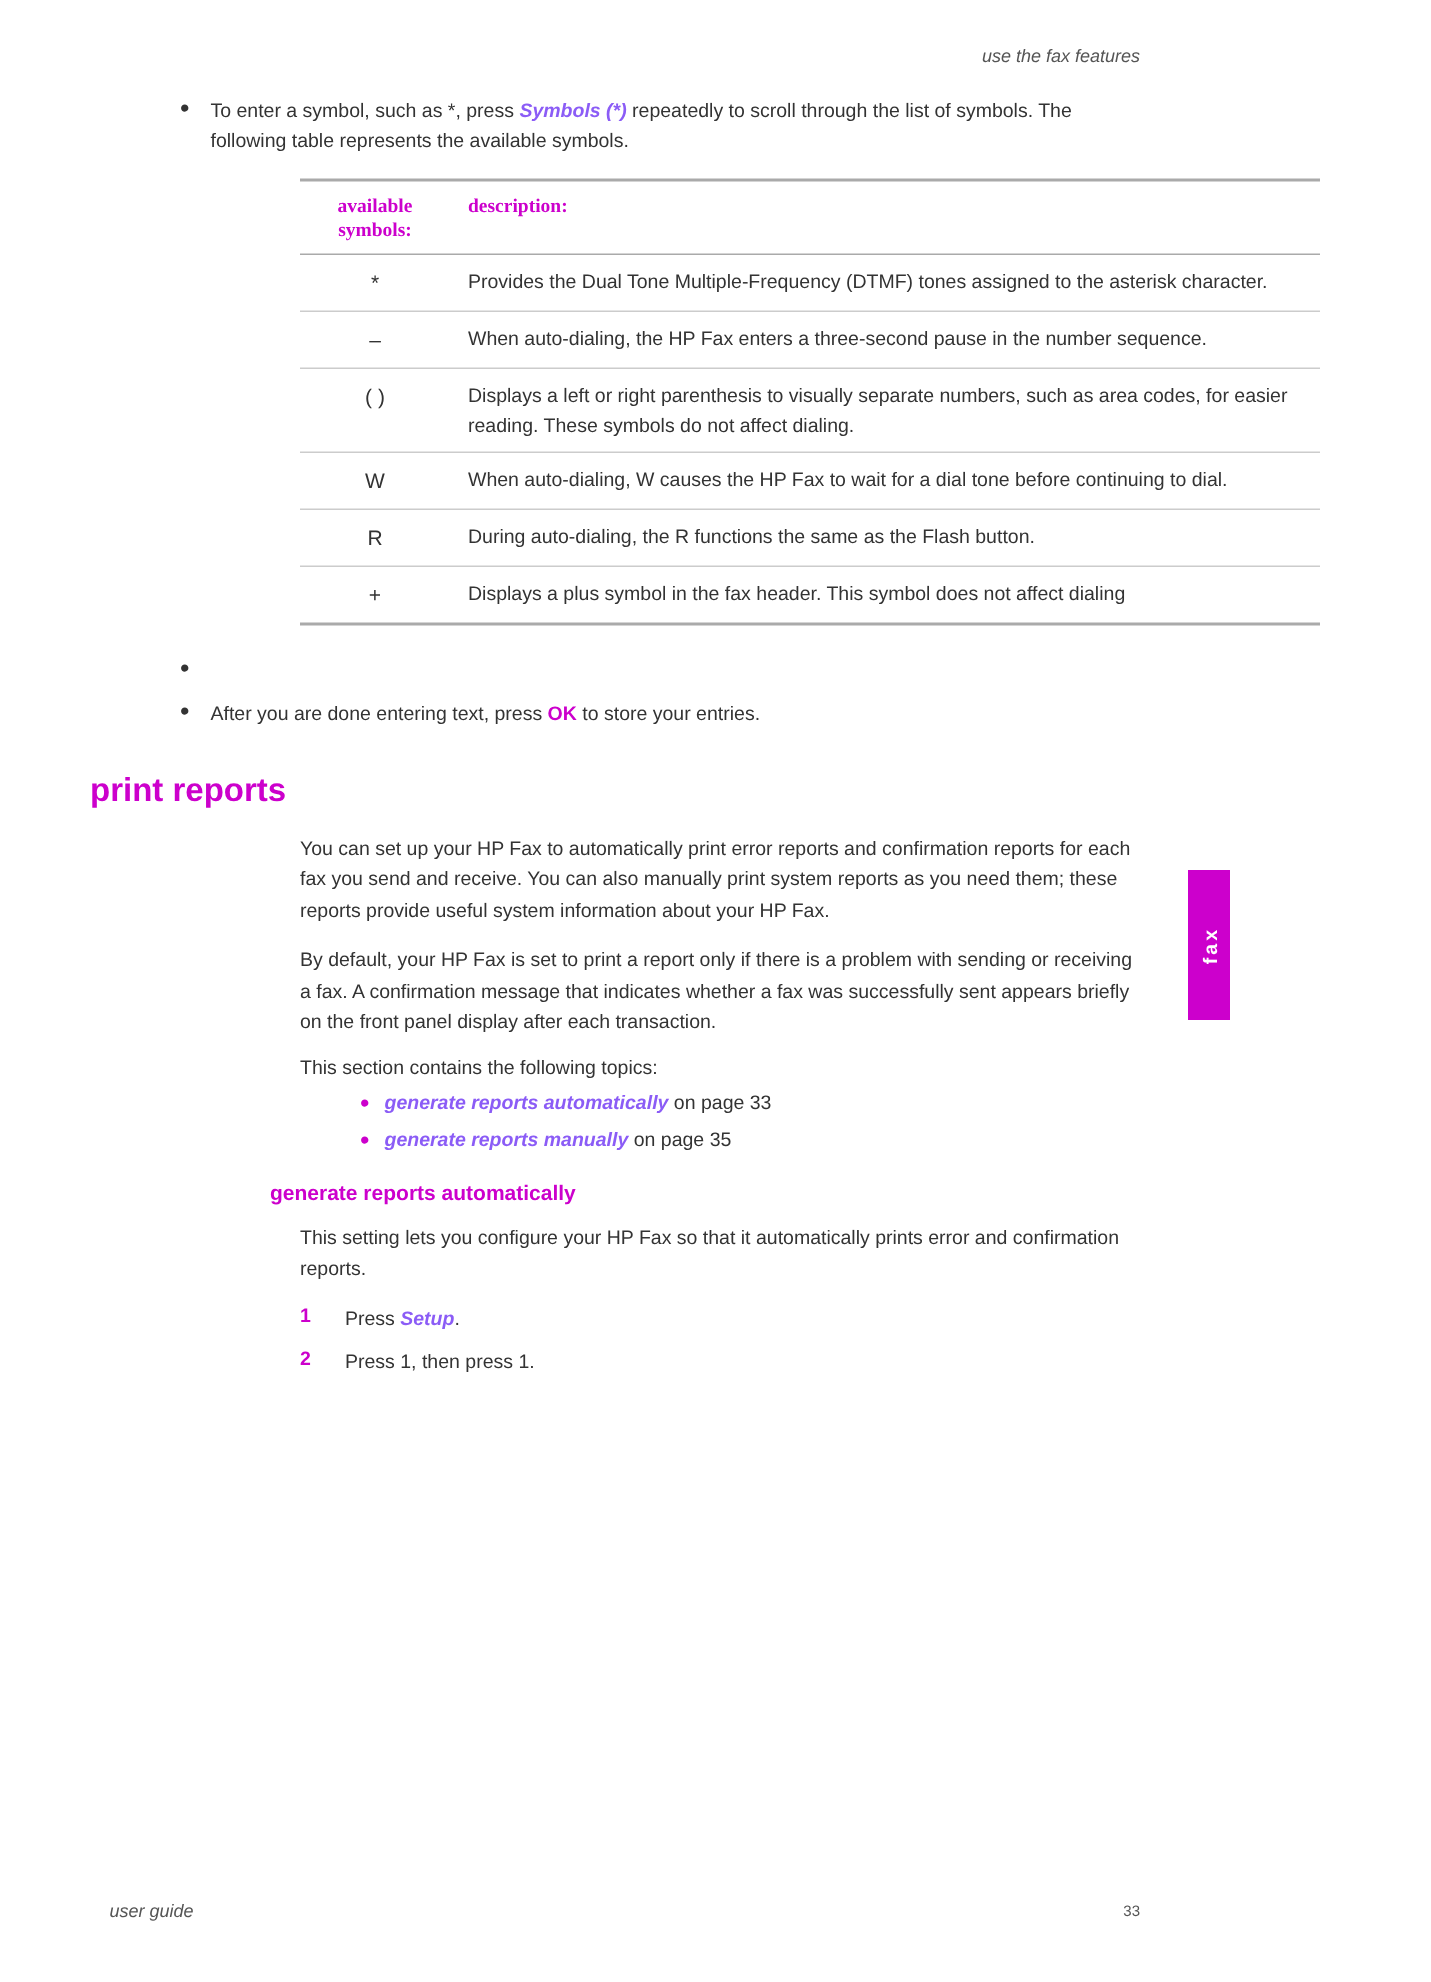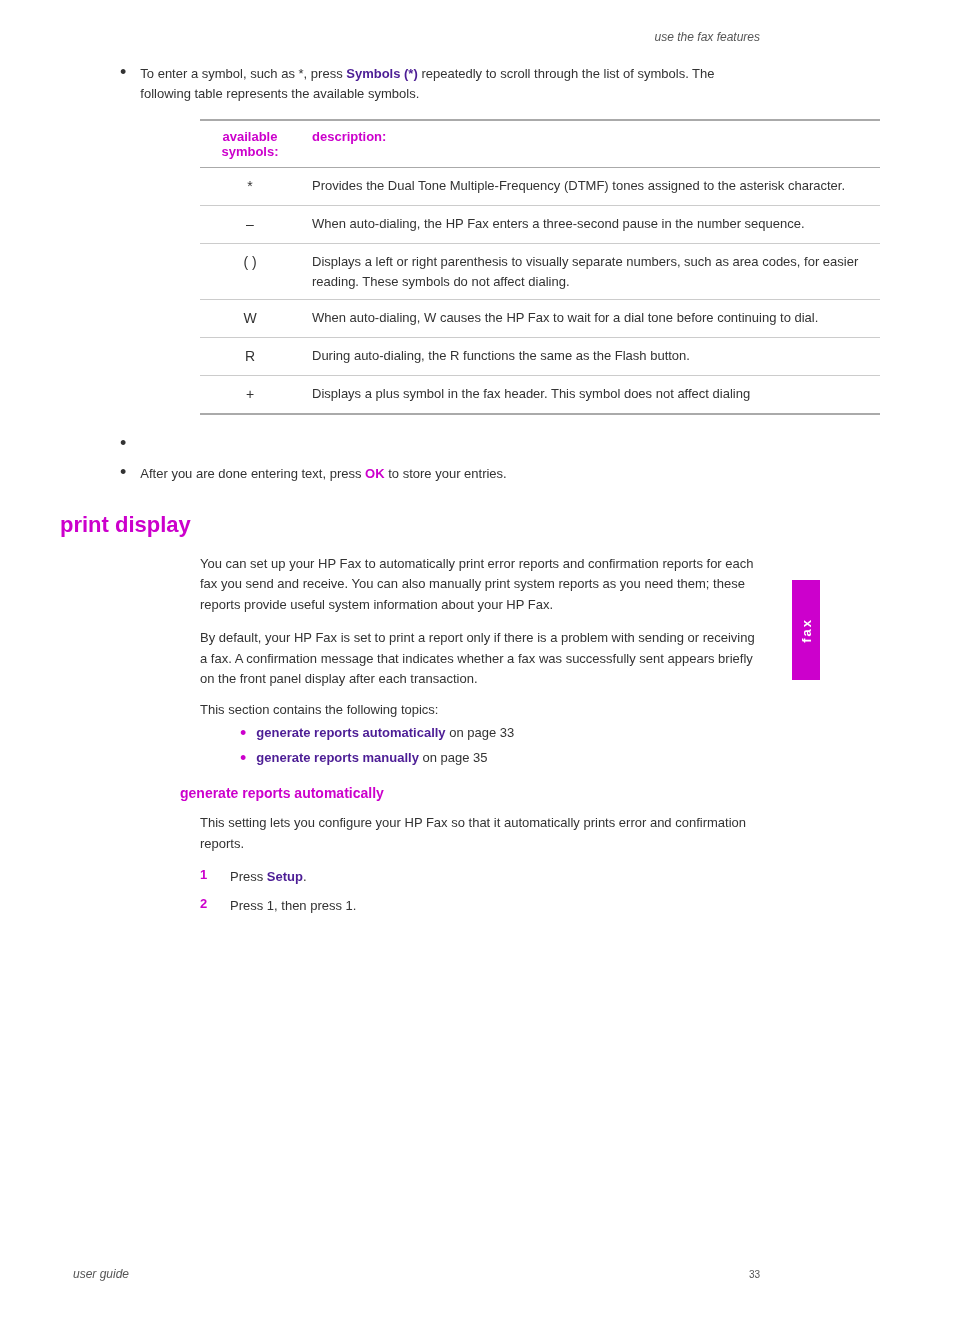--- a/index.html
+++ b/index.html
@@ -51,22 +51,23 @@
       margin-top: -2px;
       flex-shrink: 0;
     }
 
     .bullet-text {
       font-size: 13px;
       line-height: 1.5;
     }
 
     .highlight-magenta {
-      color: #4c1d95;
-      font-weight: bold;
+      color: #8b5cf6;
+      font-weight: bold;
+      font-style: italic;
     }
 
     .highlight-ok {
       color: #cc00cc;
       font-weight: bold;
     }
 
     
     .symbols-table-wrapper {
       margin-left: 140px;
@@ -84,20 +85,21 @@
       border-bottom: 1px solid #aaa;
     }
 
     .symbols-table th {
       font-size: 13px;
       font-weight: bold;
       color: #cc00cc;
       padding: 8px 12px;
       text-align: left;
       vertical-align: top;
+      font-family: Liberation Serif, serif;
     }
 
     .symbols-table th.col-sym {
       text-align: center;
       width: 100px;
     }
 
     .symbols-table td {
       padding: 8px 12px;
       font-size: 13px;
@@ -320,21 +322,21 @@
       <span class="bullet-dot">•</span>
       <span class="bullet-text">
         <span>After you are done entering text, press</span>
         <span class="highlight-ok">OK</span>
         <span>to store your entries.</span>
       </span>
     </div>
   </div>
 
   <div class="print-reports-section">
-    <div class="section-title">print display</div>
+    <div class="section-title">print reports</div>
 
     <div class="body-text">You can set up your HP Fax to automatically print error reports and confirmation reports for each fax you send and receive. You can also manually print system reports as you need them; these reports provide useful system information about your HP Fax.</div>
     <div class="body-text">By default, your HP Fax is set to print a report only if there is a problem with sending or receiving a fax. A confirmation message that indicates whether a fax was successfully sent appears briefly on the front panel display after each transaction.</div>
 
     <div class="topics-label">This section contains the following topics:</div>
 
     <div class="topic-bullets" id="topic-bullets">
     <div class="topic-bullet-item">
           <span class="topic-bullet-dot">•</span>
           <span class="topic-bullet-text"><span class="highlight-magenta" style="cursor: pointer;">generate reports automatically</span><span> on page 33</span></span>

